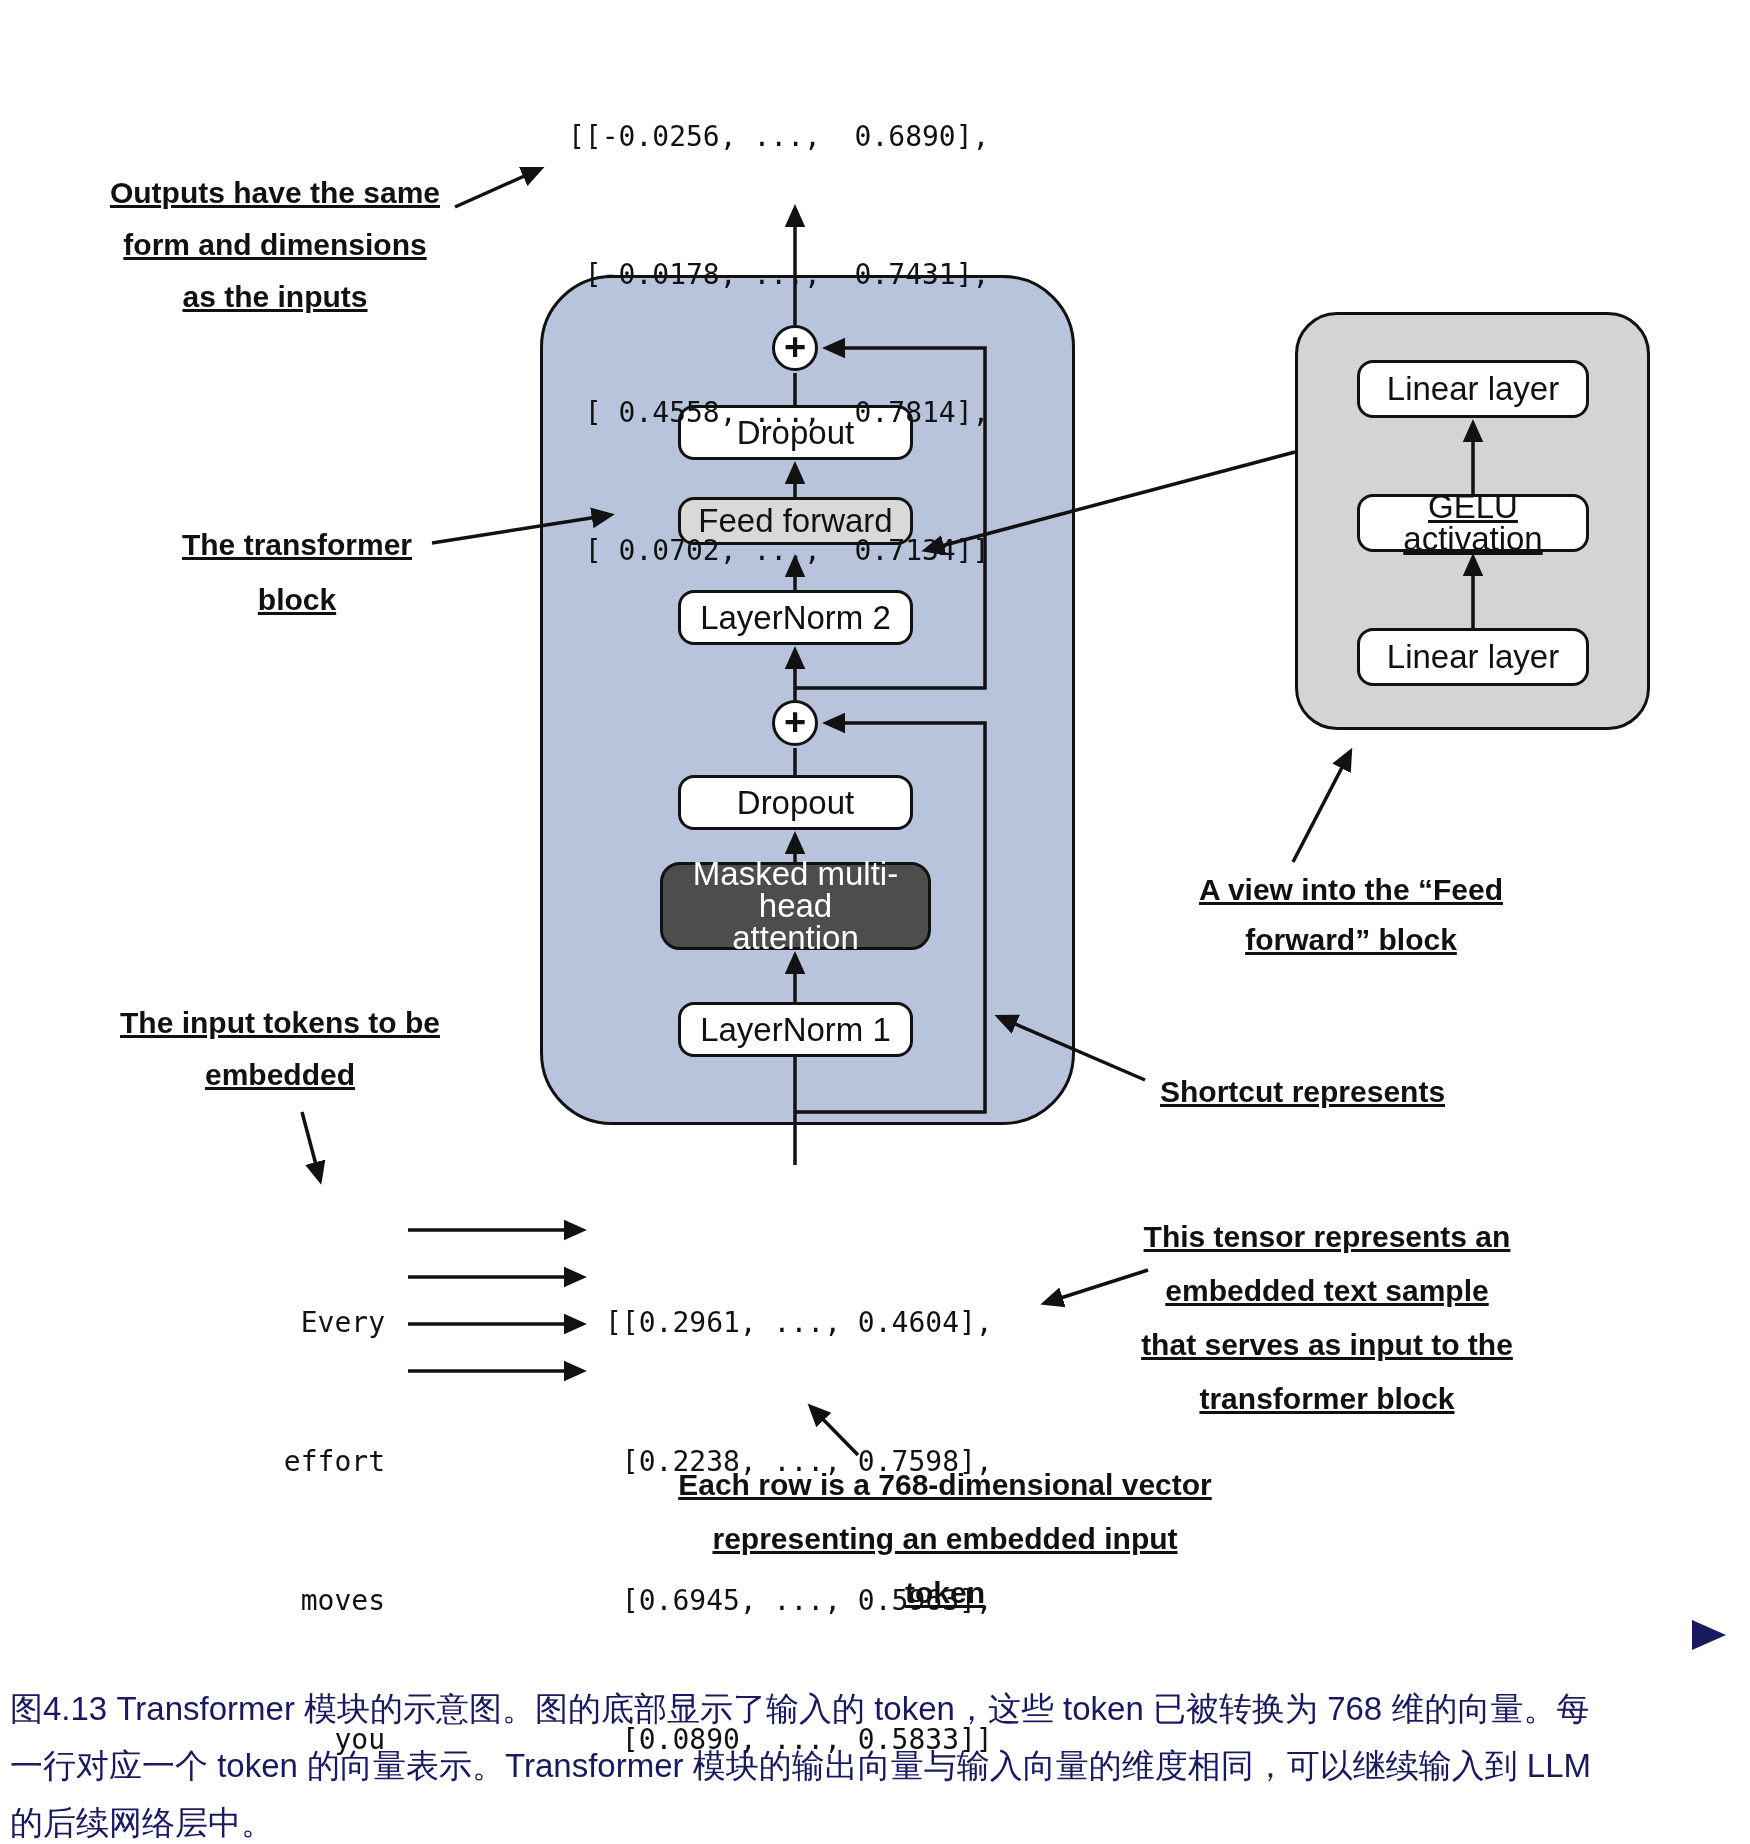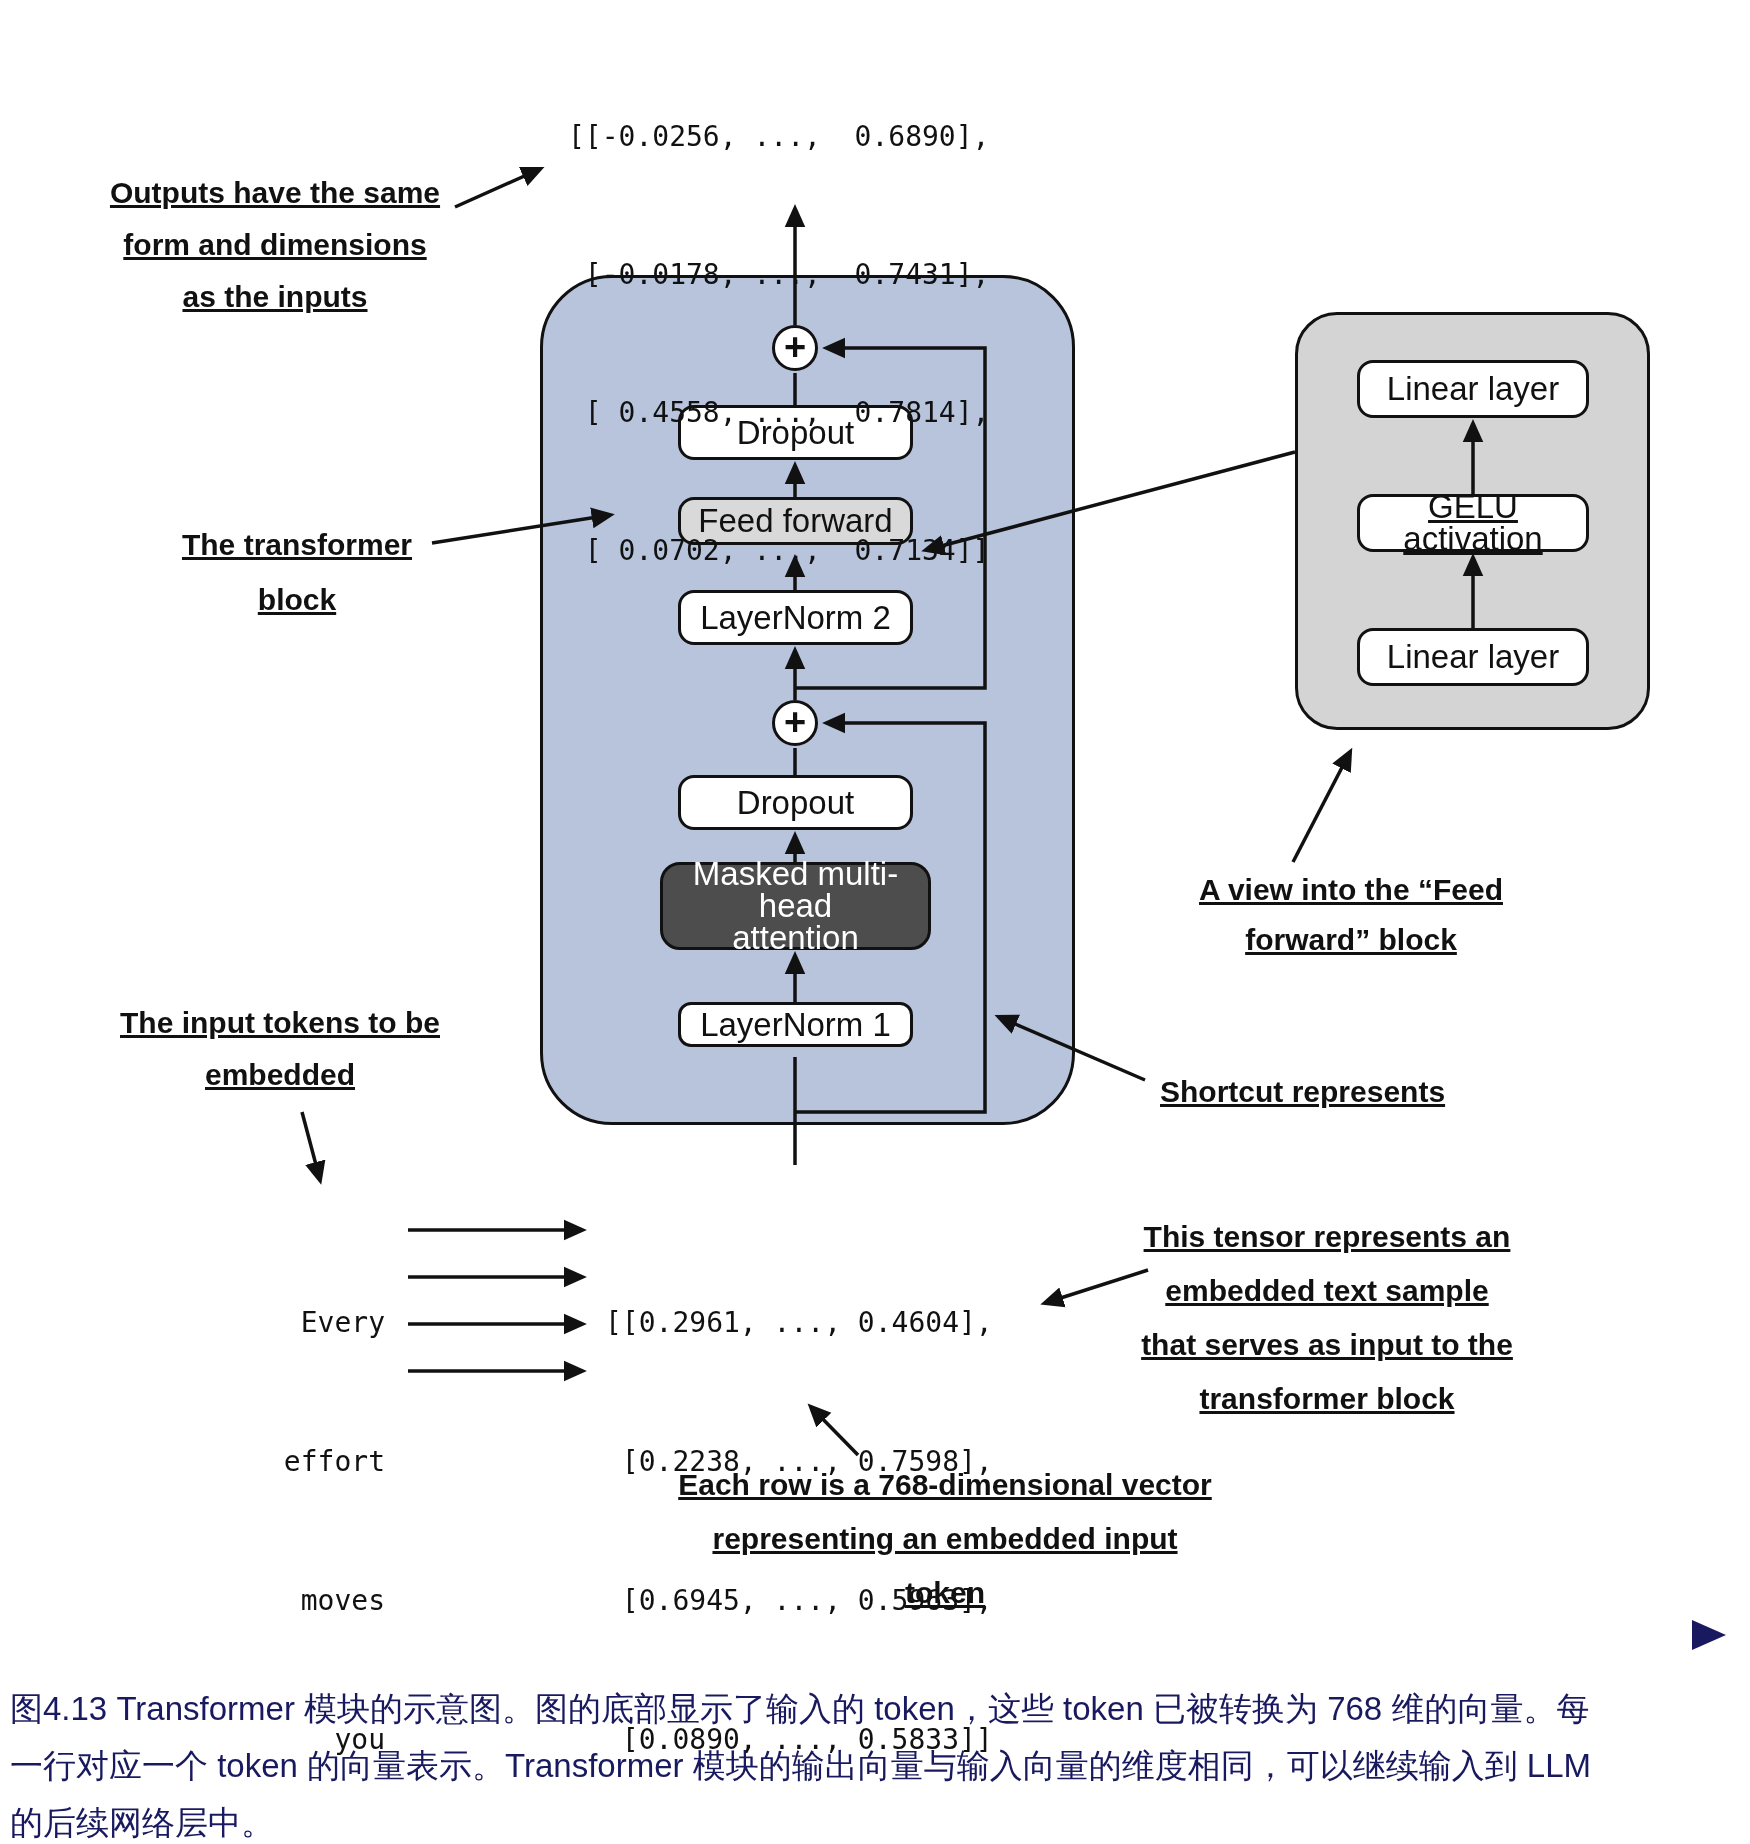--- a/index.html
+++ b/index.html
@@ -83,21 +83,21 @@
 
   <div class="abs pluscircle" style="left:772px;top:325px;">+</div>
   <div class="abs pluscircle" style="left:772px;top:700px;">+</div>
 
   <div class="abs node" style="left:678px;top:405px;width:235px;height:55px;">Dropout</div>
   <div class="abs node gray" style="left:678px;top:497px;width:235px;height:48px;">Feed forward</div>
   <div class="abs node" style="left:678px;top:590px;width:235px;height:55px;">LayerNorm 2</div>
   <div class="abs node" style="left:678px;top:775px;width:235px;height:55px;">Dropout</div>
   <div class="abs node dark" style="left:660px;top:862px;width:271px;height:88px;">Masked multi-head
 attention</div>
-  <div class="abs node" style="left:678px;top:1002px;width:235px;height:45px;border-radius:13px;">LayerNorm 1</div>
+  <div class="abs node" style="left:678px;top:1002px;width:235px;height:55px;">LayerNorm 1</div>
 
   <div class="abs node" style="left:1357px;top:360px;width:232px;height:58px;">Linear layer</div>
   <div class="abs node" style="left:1357px;top:494px;width:232px;height:58px;text-decoration:underline;">GELU activation</div>
   <div class="abs node" style="left:1357px;top:628px;width:232px;height:58px;">Linear layer</div>
 
   <div class="abs mono" style="left:568px;top:22px;">
     <div>[[-0.0256, ...,  0.6890],</div>
     <div> [-0.0178, ...,  0.7431],</div>
     <div> [ 0.4558, ...,  0.7814],</div>
     <div> [ 0.0702, ...,  0.7134]]</div>

